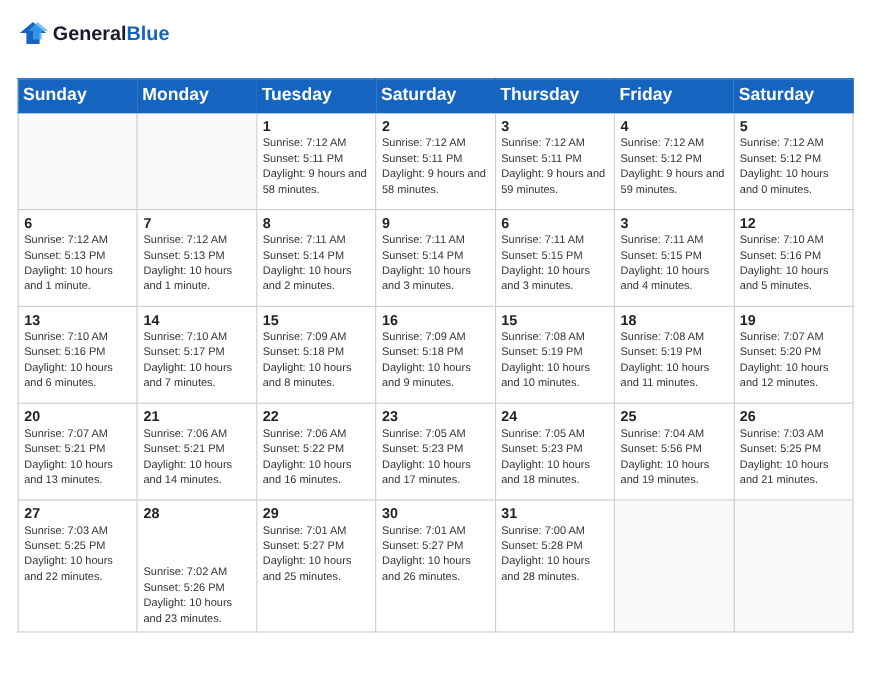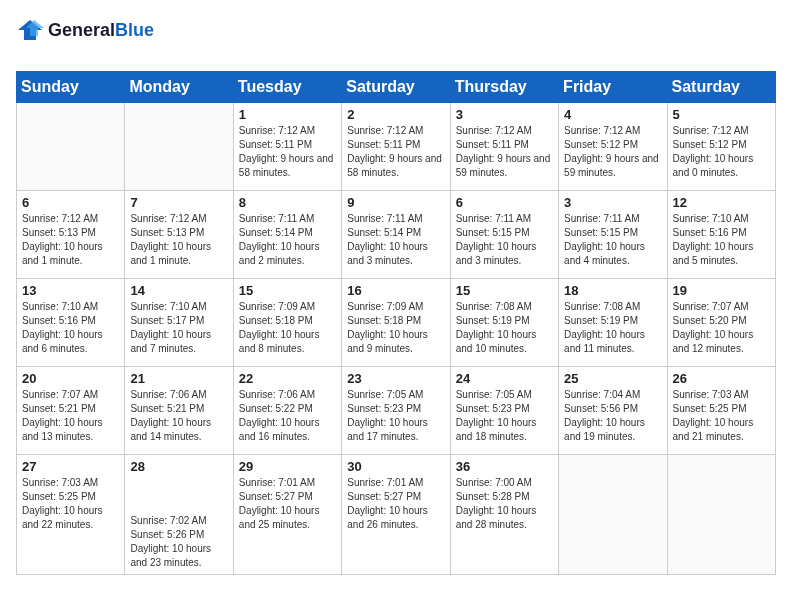--- a/index.html
+++ b/index.html
@@ -300,21 +300,21 @@
 Sunset: 5:27 PM
 Daylight: 10 hours and 25 minutes.</div>
         </td>
         <td>
           <span class="day-number">30</span>
           <div class="day-info" style="white-space: pre-line;">Sunrise: 7:01 AM
 Sunset: 5:27 PM
 Daylight: 10 hours and 26 minutes.</div>
         </td>
         <td>
-          <span class="day-number">36</span>
+          <span class="day-number">31</span>
           <div class="day-info" style="white-space: pre-line;">Sunrise: 7:00 AM
 Sunset: 5:28 PM
 Daylight: 10 hours and 28 minutes.</div>
         </td>
         <td class="empty"></td>
         <td class="empty"></td>
       </tr>
     </tbody>
 </table>
 

